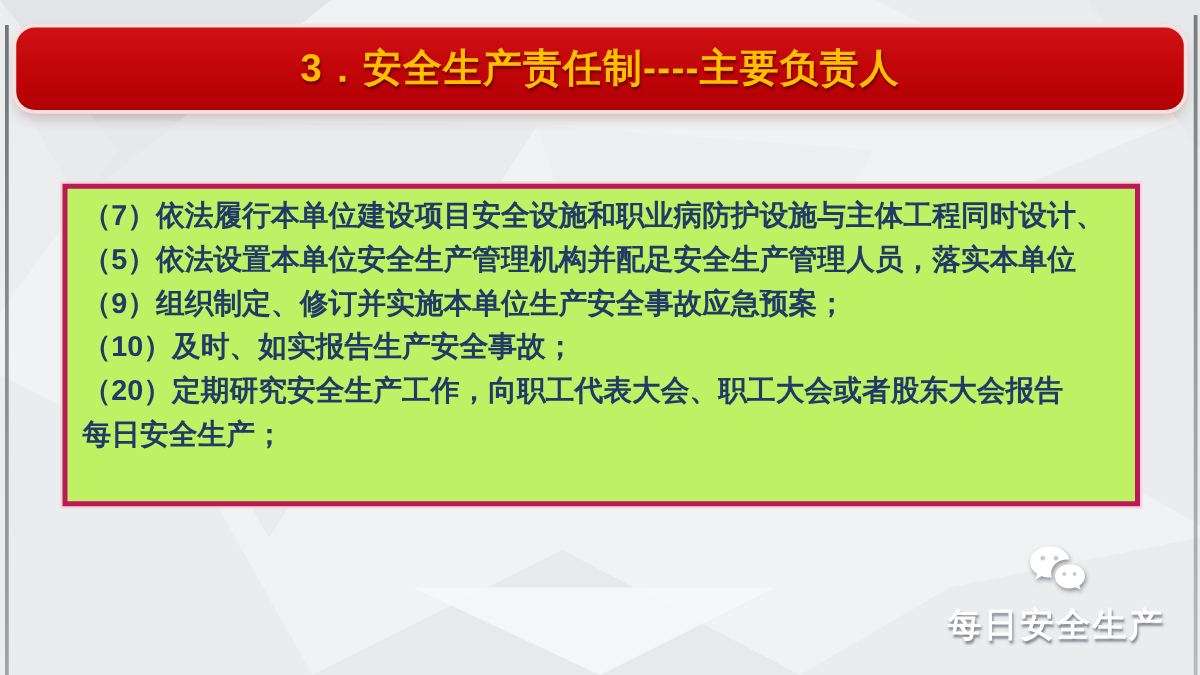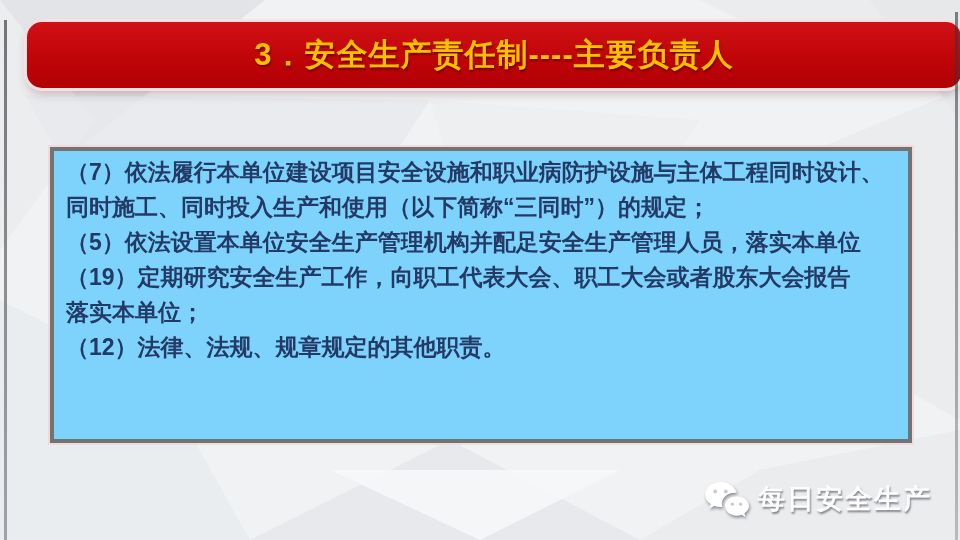--- a/index.html
+++ b/index.html
@@ -16,59 +16,60 @@
     z-index: 0;
   }
 
   
   .edge-strip { position: absolute; width: 3px; z-index: 3; }
   .edge-strip.left  { left: 4px;  top: 20px; bottom: 0; background: linear-gradient(rgba(50,52,58,.65), rgba(70,72,80,.45)); }
   .edge-strip.right { right: 2px; top: 12px; bottom: 0; background: linear-gradient(rgba(50,52,58,.6), rgba(90,92,100,.35)); }
 
   
   .title-banner {
-    position: absolute; left: 27px; top: 22px; width: 934px; height: 66px;
+    position: absolute; left: 13px; top: 22px; width: 934px; height: 66px;
     background: linear-gradient(180deg, #d01115 0%, #c00508 55%, #b10004 100%);
     border-radius: 15px;
     box-shadow: 0 0 0 3px rgba(248,224,224,0.95), 0 6px 10px rgba(110,60,60,0.3);
     display: flex; align-items: center; justify-content: center;
     z-index: 2;
   }
   .title-banner .title-text {
     color: #ffc000;
     font-size: 31px;
     font-weight: bold;
     letter-spacing: 1px;
     text-shadow: 1px 2px 2px rgba(80,0,0,0.65);
     white-space: nowrap;
   }
 
   
   .content-box {
-    position: absolute; left: 50px; top: 147px; width: 862px; height: 296px;
-    background: #7dd3fc;
-    border: 4px solid #737373;
+    position: absolute; left: 50px; top: 147px; width: 862px; height: 258px;
+    background: #bef264;
+    border: 4px solid #be185d;
     box-shadow: 0 0 0 2px rgba(243,214,214,0.85);
     padding: 4px 8px 2px 12px;
     z-index: 2;
   }
   .content-box .body-line {
     color: #233a66;
     font-size: 23px;
     font-weight: 600;
     line-height: 35px;
     white-space: nowrap;
     letter-spacing: 0px;
   }
 
   
   .watermark {
     position: absolute; right: 28px; bottom: 22px;
     display: flex; align-items: center; gap: 9px;
     z-index: 2;
+    flex-direction: column;
   }
   .watermark .wechat-icon { width: 46px; height: 38px; filter: drop-shadow(1px 2px 1.5px rgba(110,110,120,0.75)); }
   .watermark .watermark-text {
     color: #fdfdfd;
     font-size: 27px;
     font-weight: 600;
     letter-spacing: 2px;
     text-shadow: 1px 2px 2px rgba(115,115,125,0.85);
     white-space: nowrap;
   }
@@ -93,25 +94,25 @@
 
 <div class="edge-strip left"></div>
 <div class="edge-strip right"></div>
 
 <div class="title-banner">
   <span class="title-text">3．安全生产责任制----主要负责人</span>
 </div>
 
 <div class="content-box">
   <div class="body-line">（7）依法履行本单位建设项目安全设施和职业病防护设施与主体工程同时设计、</div>
-  <div class="body-line">同时施工、同时投入生产和使用（以下简称“三同时”）的规定；</div>
   <div class="body-line">（5）依法设置本单位安全生产管理机构并配足安全生产管理人员，落实本单位</div>
-  <div class="body-line">（19）定期研究安全生产工作，向职工代表大会、职工大会或者股东大会报告</div>
-  <div class="body-line">落实本单位；</div>
-  <div class="body-line">（12）法律、法规、规章规定的其他职责。</div>
+  <div class="body-line">（9）组织制定、修订并实施本单位生产安全事故应急预案；</div>
+  <div class="body-line">（10）及时、如实报告生产安全事故；</div>
+  <div class="body-line">（20）定期研究安全生产工作，向职工代表大会、职工大会或者股东大会报告</div>
+  <div class="body-line">每日安全生产；</div>
 </div>
 
 <div class="watermark">
   <svg class="wechat-icon" viewBox="0 0 46 38" aria-hidden="true">
 
     <path fill="#ffffff" d="M18 2 C9.2 2 2 7.6 2 14.5 c0 3.9 2.2 7.3 5.7 9.6 l-1.4 4.4 4.9-2.6 c2.1 0.7 4.4 1.1 6.8 1.1 0.5 0 1 0 1.5-0.1 -0.4-1-0.6-2.1-0.6-3.2 0-6.1 5.8-11 13-11 0.6 0 1.2 0 1.8 0.1 C32.3 7 25.9 2 18 2 Z"></path>
     <circle cx="12.2" cy="11.5" r="1.9" fill="#c9cbcf"></circle>
     <circle cx="22.8" cy="11.5" r="1.9" fill="#c9cbcf"></circle>
 
     <path fill="#ffffff" d="M33.5 16.5 c-6.4 0-11.5 4.3-11.5 9.6 0 5.3 5.1 9.6 11.5 9.6 1.8 0 3.6-0.3 5.1-0.9 l3.9 2.1 -1.1-3.6 c2.8-1.8 4.6-4.4 4.6-7.2 0-5.3-5.1-9.6-11.5-9.6 Z"></path>

